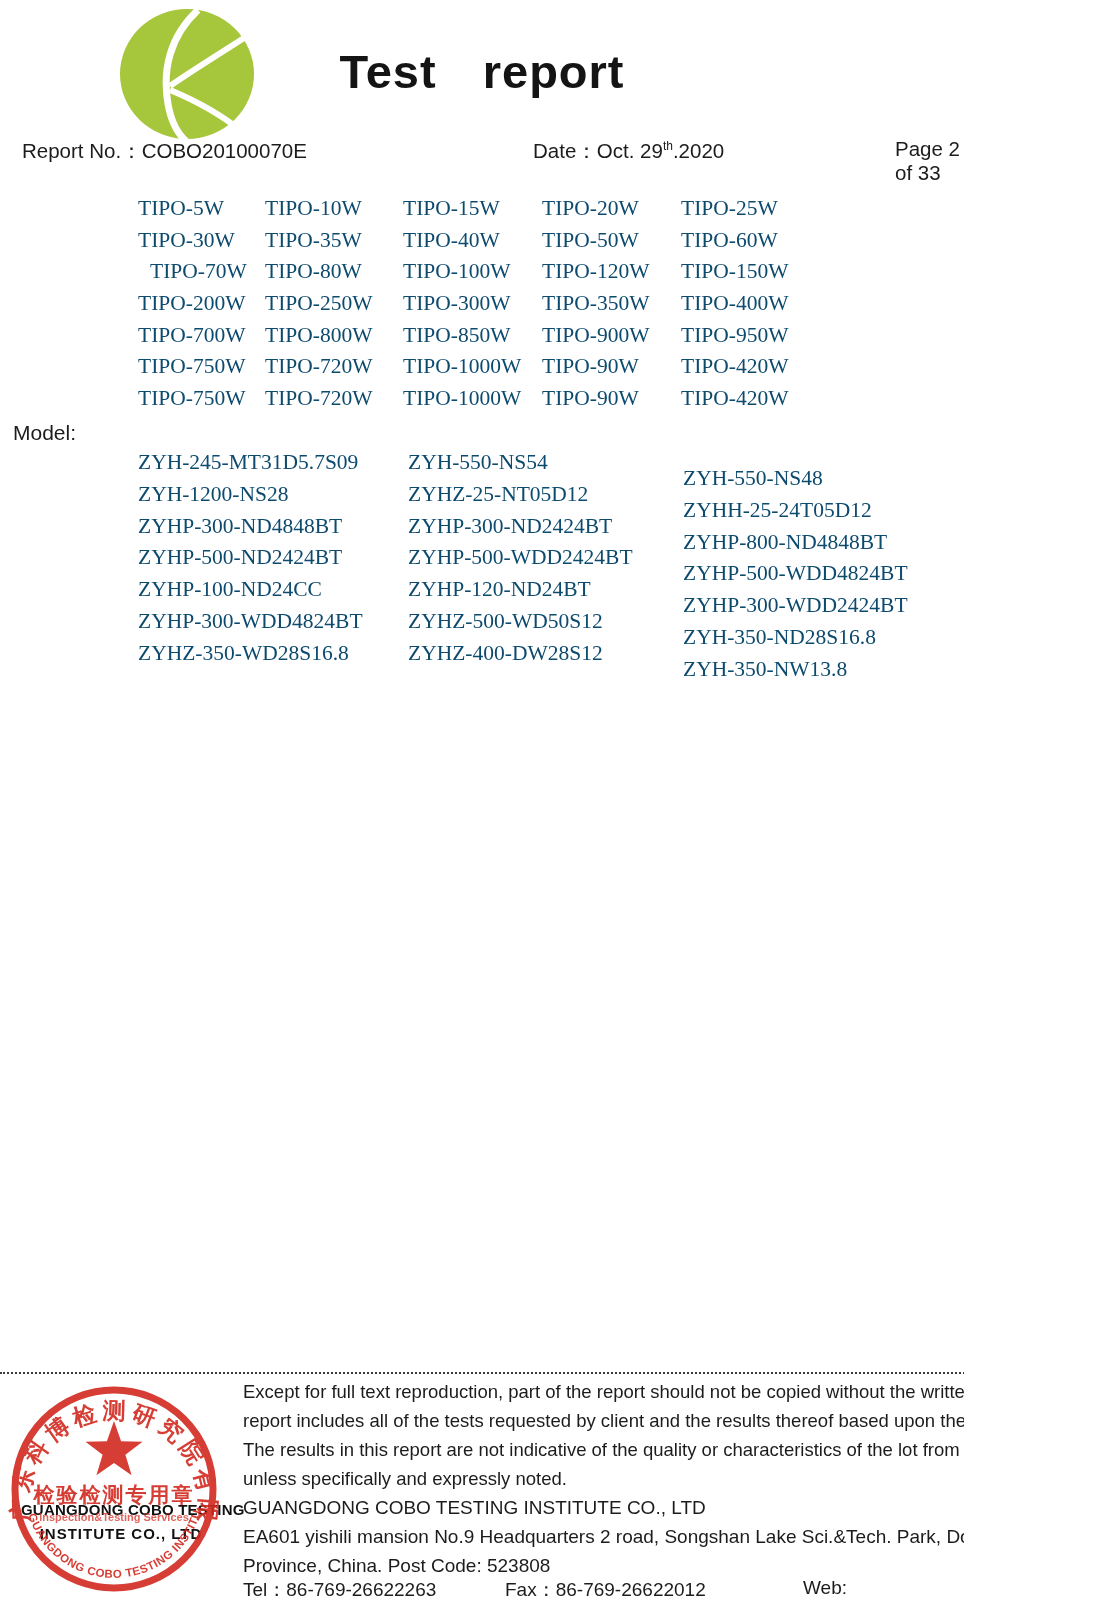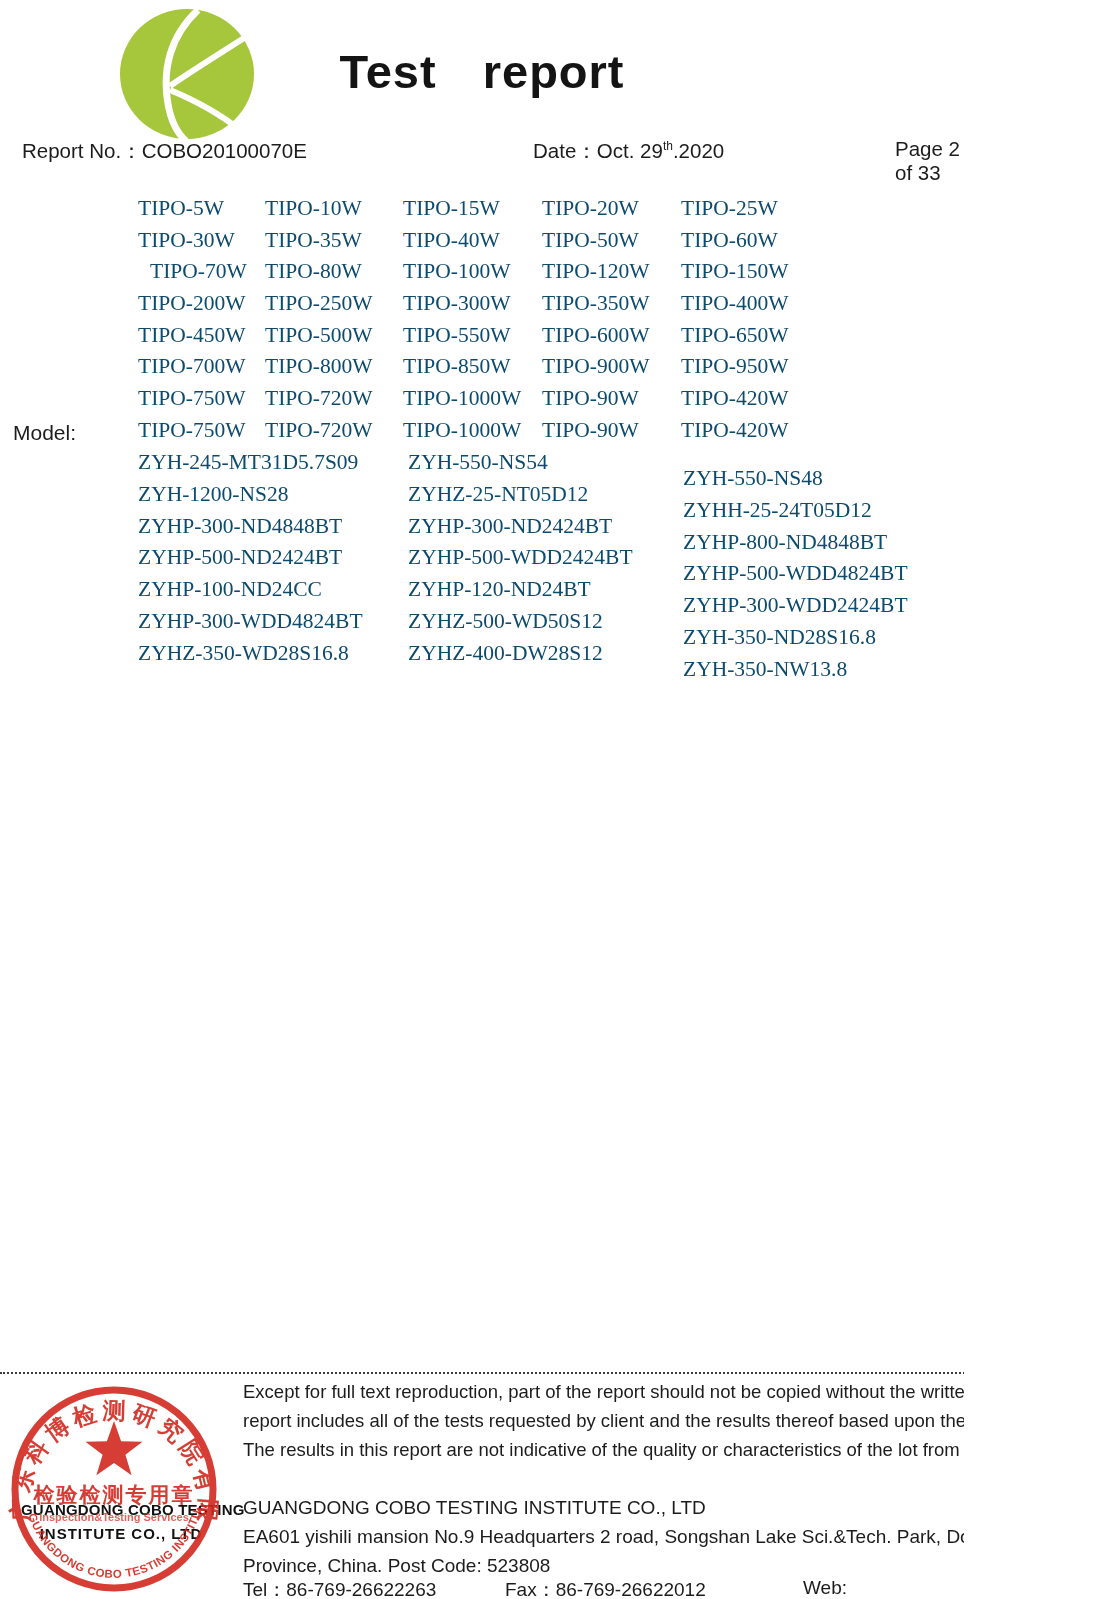--- a/index.html
+++ b/index.html
@@ -98,27 +98,20 @@
         <div class="cell">TIPO-150W</div>
       </div>
       <div class="row">
         <div class="cell">TIPO-200W</div>
         <div class="cell">TIPO-250W</div>
         <div class="cell">TIPO-300W</div>
         <div class="cell">TIPO-350W</div>
         <div class="cell">TIPO-400W</div>
       </div>
       <div class="row">
-        <div class="cell">TIPO-450W</div>
-        <div class="cell">TIPO-500W</div>
-        <div class="cell">TIPO-550W</div>
-        <div class="cell">TIPO-600W</div>
-        <div class="cell">TIPO-650W</div>
-      </div>
-      <div class="row">
         <div class="cell">TIPO-700W</div>
         <div class="cell">TIPO-800W</div>
         <div class="cell">TIPO-850W</div>
         <div class="cell">TIPO-900W</div>
         <div class="cell">TIPO-950W</div>
       </div>
       <div class="row">
         <div class="cell">TIPO-750W</div>
         <div class="cell">TIPO-720W</div>
         <div class="cell">TIPO-1000W</div>
@@ -170,20 +163,21 @@
         <div class="cell">ZYH-350-NW13.8</div>
       </div>
     </div>
 
   <div class="separator"></div>
 
   <div class="disclaimer" id="disclaimer">
       <div class="line">Except for full text reproduction, part of the report should not be copied without the written approval of this laboratory. Our</div>
       <div class="line">report includes all of the tests requested by client and the results thereof based upon the information that you provided to us.</div>
       <div class="line">The results in this report are not indicative of the quality or characteristics of the lot from which a test sample was taken</div>
+      <div class="line">unless specifically and expressly noted.</div>
     </div>
 
   <div class="company-block" id="company-lines">
       <div class="line">GUANGDONG COBO TESTING INSTITUTE CO., LTD</div>
       <div class="line">EA601 yishili mansion No.9 Headquarters 2 road, Songshan Lake Sci.&amp;Tech. Park, Dongguan City, Guangdong</div>
       <div class="line">Province, China. Post Code: 523808</div>
     </div>
 
   <div class="contact-line">
     <span class="contact-tel"><span>Tel：</span><span>86-769-26622263</span></span>

